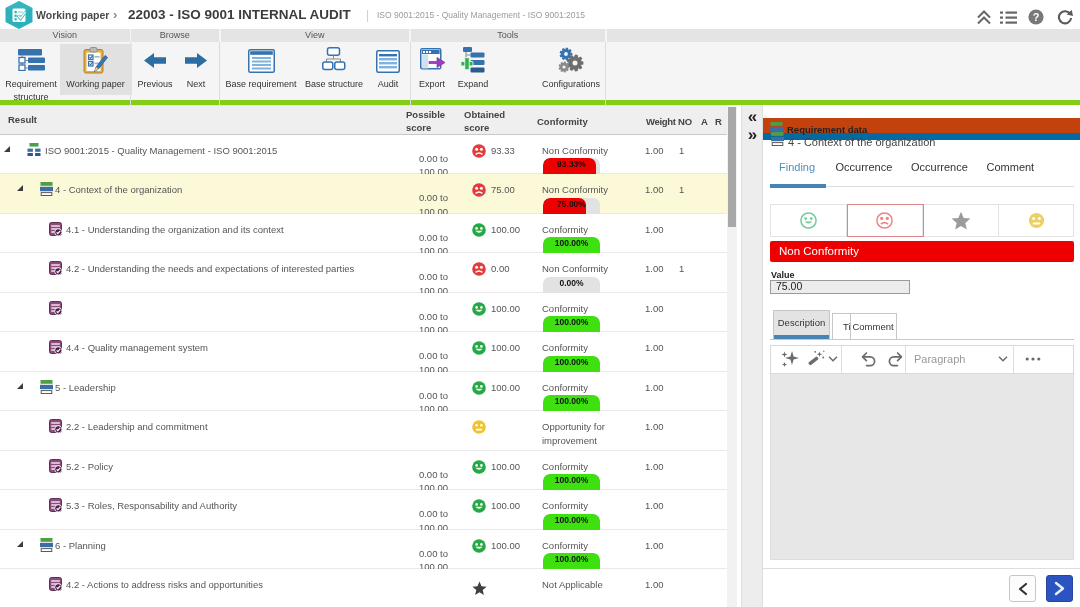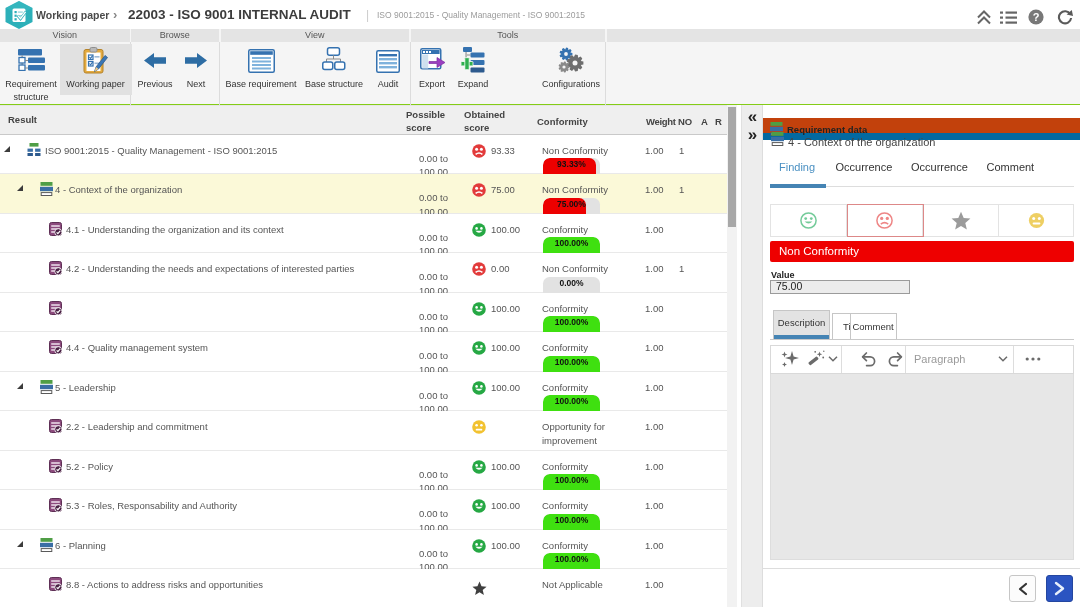--- a/index.html
+++ b/index.html
@@ -8,21 +8,21 @@
 svg{display:block}
 
 #top{position:absolute;left:0;top:0;width:1080px;height:29px;background:#fff}
 #logo{position:absolute;left:5px;top:1px}
 .bc{position:absolute;top:9px;font-weight:bold;color:#4a4a4a;font-size:10.5px}
 #ttl{position:absolute;left:128px;top:7px;font-weight:bold;color:#3c3c3c;font-size:13.5px}
 #bsep{position:absolute;left:366px;top:8px;color:#ccc;font-size:12px}
 #sub{position:absolute;left:377px;top:10px;color:#9b9b9b;font-size:8.5px}
 .tic{position:absolute;top:10px}
 
-#ribbon{position:absolute;left:0;top:29px;width:1080px;height:76px;background:#f5f5f5;border-bottom:1px solid #84cc16}
+#ribbon{position:absolute;left:0;top:29px;width:1080px;height:76px;background:#f5f5f5;border-bottom:5px solid #84cc16}
 .gband{position:absolute;top:0;height:13px;background:#e4e4e4;color:#555;font-size:9px;text-align:center;line-height:13px}
 .gdiv{position:absolute;top:13px;height:63px;width:1px;background:#dcdcdc}
 .rbtn{position:absolute;top:13px;height:62px;text-align:center}
 .rbtn.act{background:transparent} .rbtn.act::before{content:"";position:absolute;left:0;right:0;top:2px;height:51px;background:#e1e1e1}
 .ric{position:absolute;left:0;right:0;display:flex;justify-content:center}
 .rlb{position:absolute;left:50%;transform:translateX(-50%);top:36px;font-size:9px;color:#333;line-height:13px;white-space:nowrap}
 
 #ghead{position:absolute;left:0;top:105px;width:737px;height:29.5px;background:#efefef;border-bottom:1px solid #c9c9c9;border-top:1px solid #e5e5e5;color:#444;font-size:9.5px;font-weight:bold}
 .gh{position:absolute;line-height:12.5px}
 #grid{position:absolute;left:0;top:134.5px;width:727px;height:472.5px;background:#fff;overflow:hidden}
@@ -589,21 +589,21 @@
         <span class="ticon" style="left:49px">
           <svg width="13" height="14" viewBox="0 0 13 14" style="">
             <rect x="0.5" y="0.5" width="12" height="13" rx="2" fill="#8c4a7d" stroke="#5e2f55"></rect>
             <rect x="2.2" y="3.2" width="8.6" height="1.6" fill="#e9d7e6"></rect>
             <rect x="2.2" y="6.2" width="8.6" height="1.6" fill="#e9d7e6"></rect>
             <rect x="2.2" y="9.2" width="5" height="1.6" fill="#e9d7e6"></rect>
             <circle cx="9.3" cy="10.3" r="3.6" fill="#4a2144" stroke="#fff" stroke-width="0.8"></circle>
             <path d="M7.6 10.3 L8.9 11.7 L11.2 8.9" stroke="#fff" stroke-width="1.2" fill="none"></path>
           </svg>
         </span>
-        <div class="tname" style="left:66px">8.8 - Actions to address risks and opportunities</div>
+        <div class="tname" style="left:66px">4.2 - Actions to address risks and opportunities</div>
         <span class="oic" style="top:12px">
           <svg width="14" height="14" viewBox="0 0 14 14" style="width:15px;height:15px">
             <path d="M7 0.5 L8.9 4.9 L13.6 5.3 L10 8.4 L11.1 13 L7 10.5 L2.9 13 L4 8.4 L0.4 5.3 L5.1 4.9 Z" fill="#3f3f3f"></path>
           </svg>
         </span>
         <div class="conf">Not Applicable</div>
         <div class="wt">1.00</div>
       </div>
     </div>
 <div id="sbar">

